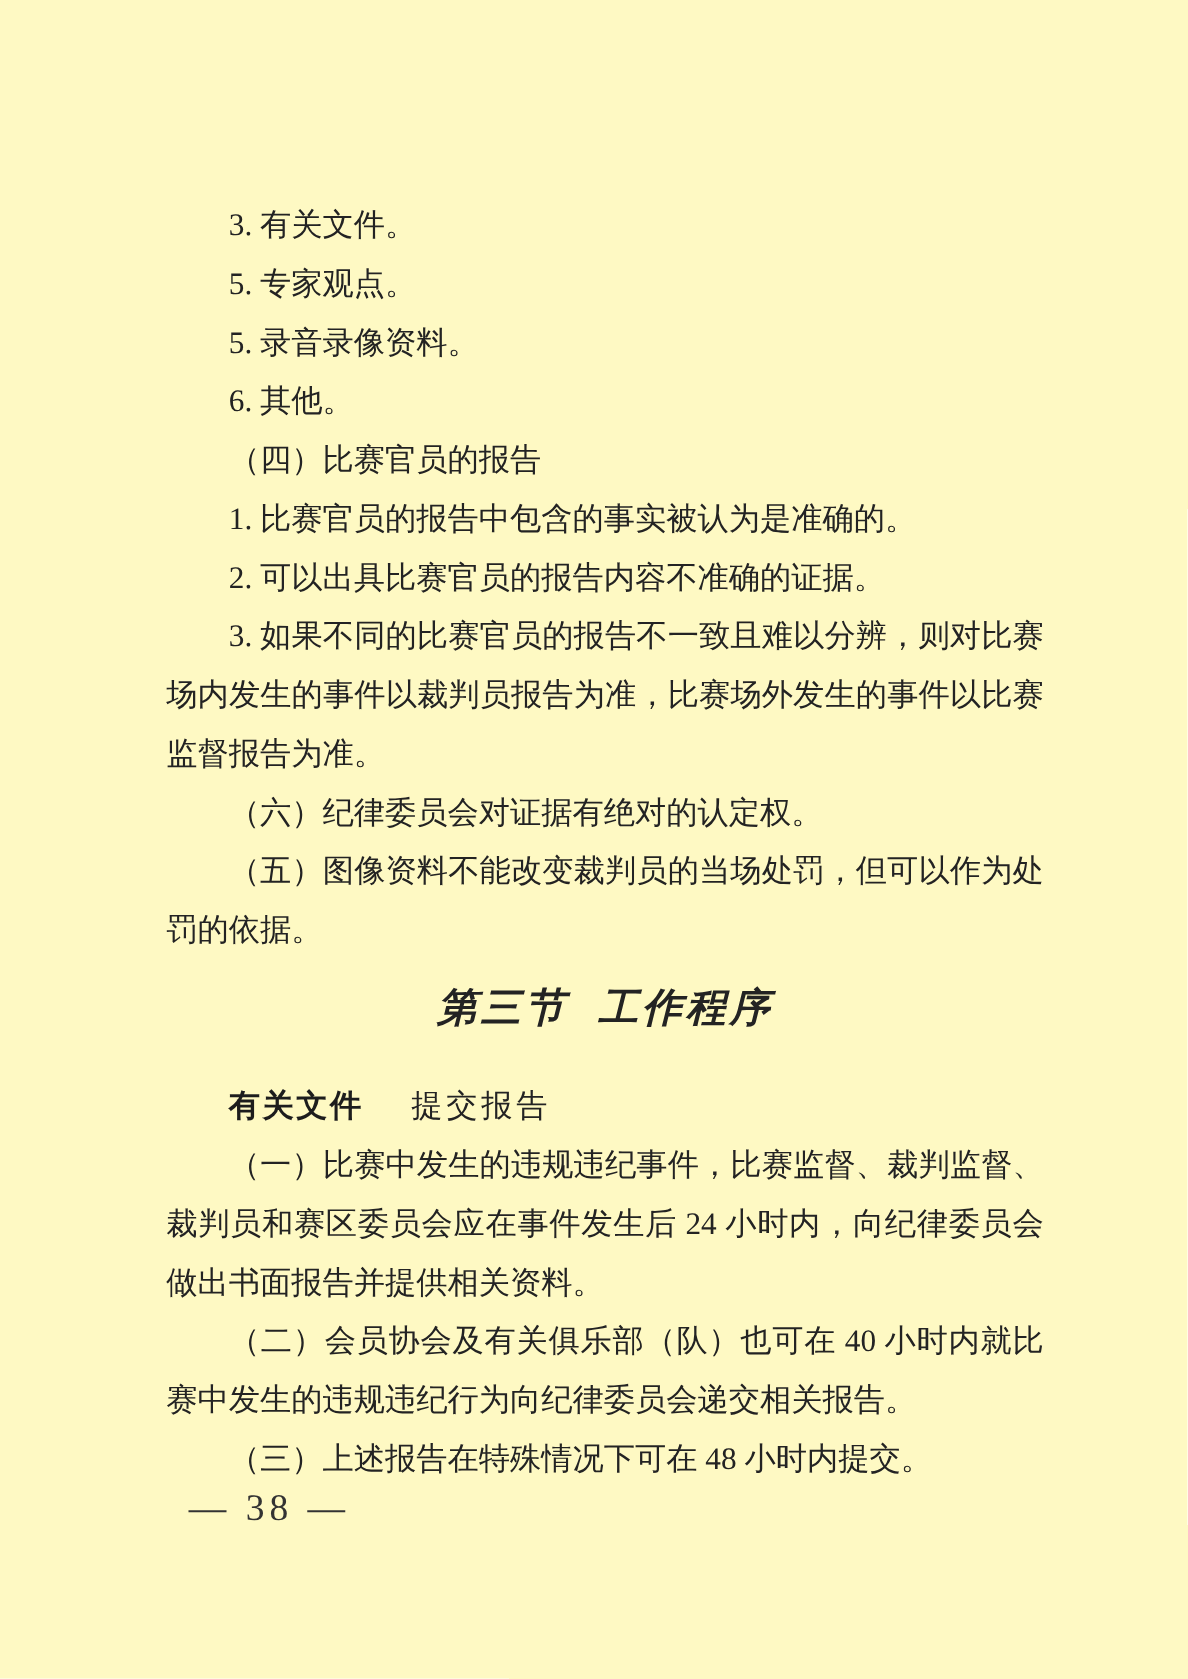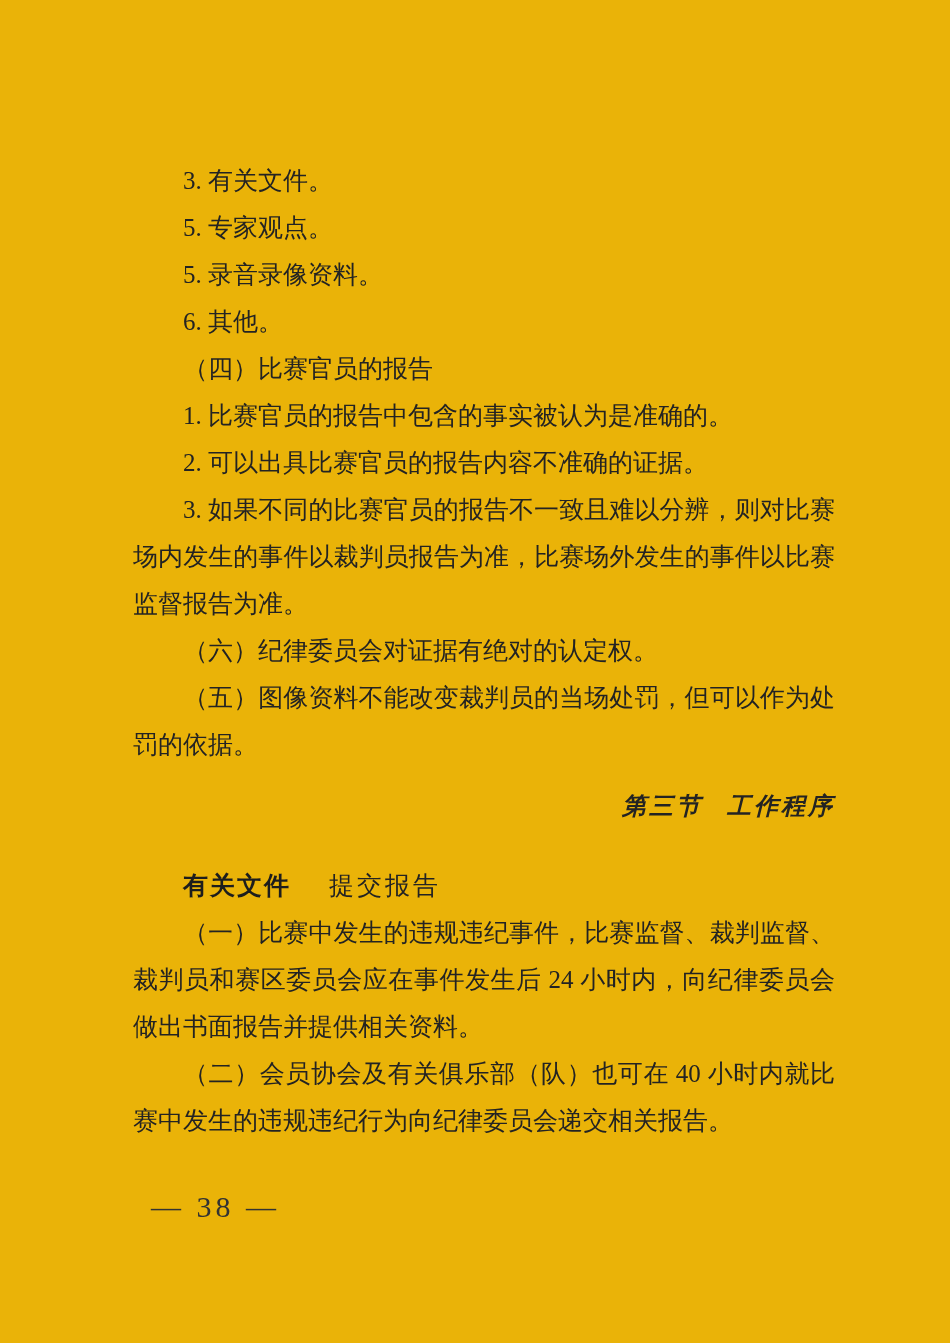--- a/index.html
+++ b/index.html
@@ -4,21 +4,21 @@
 <style>
   html, body {
     margin: 0;
     padding: 0;
     background: #ffffff;
   }
   .page {
     position: relative;
     width: 950px;
     height: 1343px;
-    background: #eab308;
+    background: #fef9c3;
     overflow: hidden;
     font-family: "Liberation Serif", "DejaVu Serif", serif;
     color: #232323;
   }
   .content {
     position: absolute;
     left: 133px;
     top: 157px;
     width: 702px;
     font-size: 25px;
@@ -28,23 +28,23 @@
     margin: 0;
     text-align: justify;
     text-justify: inter-character;
     text-align-last: left;
   }
   .indent {
     text-indent: 50px;
   }
   .section-heading {
     margin: 14px 0 32px 0;
-    font-size: 24px;
+    font-size: 32px;
     line-height: 48px;
-    text-align: right;
+    text-align: center;
     font-weight: 600;
     font-style: italic;
     letter-spacing: 3px;
   }
   .section-heading .section-title-gap {
     margin-left: 24px;
   }
   .article-line {
     margin: 0;
     text-indent: 50px;
@@ -93,17 +93,18 @@
     <h2 class="section-heading">
       <span>第三节</span><span class="section-title-gap">工作程序</span>
     </h2>
 
     <p class="article-line">
       <span class="article-number">有关文件</span><span class="article-title">提交报告</span>
     </p>
 
     <p class="para indent">（一）比赛中发生的违规违纪事件，比赛监督、裁判监督、裁判员和赛区委员会应在事件发生后 24 小时内，向纪律委员会做出书面报告并提供相关资料。</p>
     <p class="para indent">（二）会员协会及有关俱乐部（队）也可在 40 小时内就比赛中发生的违规违纪行为向纪律委员会递交相关报告。</p>
+    <p class="para indent">（三）上述报告在特殊情况下可在 48 小时内提交。</p>
 
   </div>
 
   <div class="page-footer">— 38 —</div>
 </div>
 
 </body></html>

